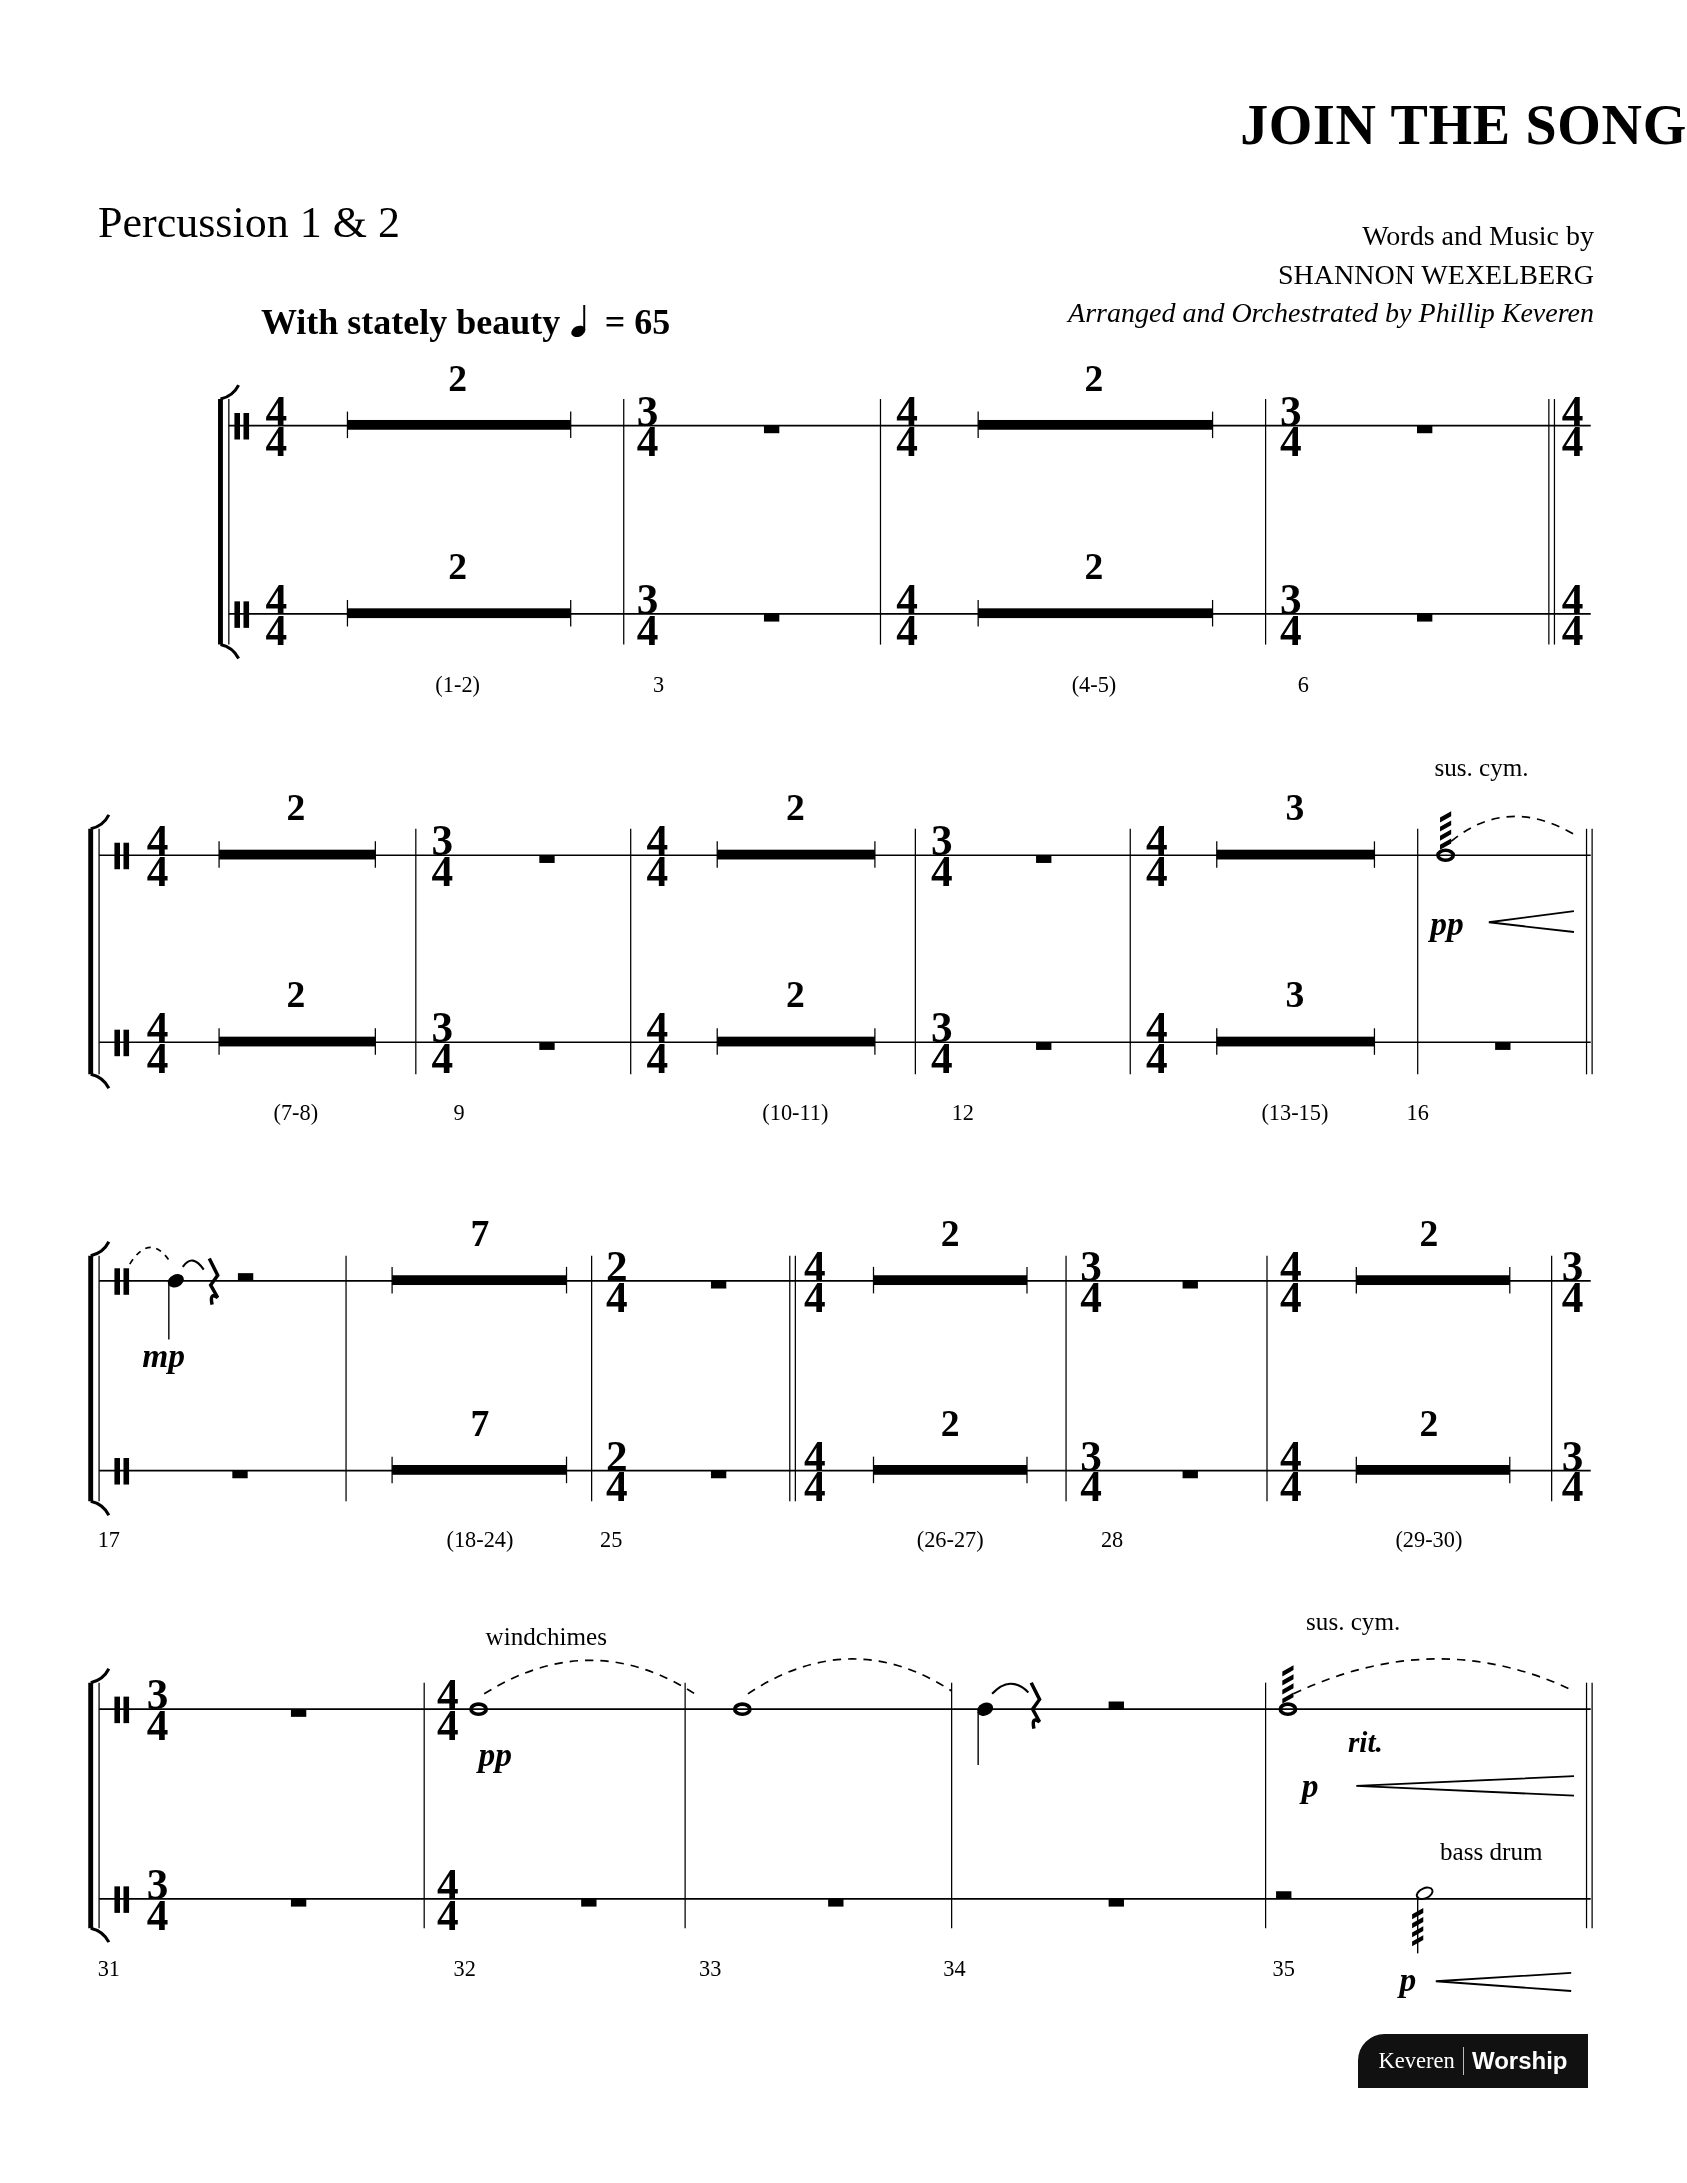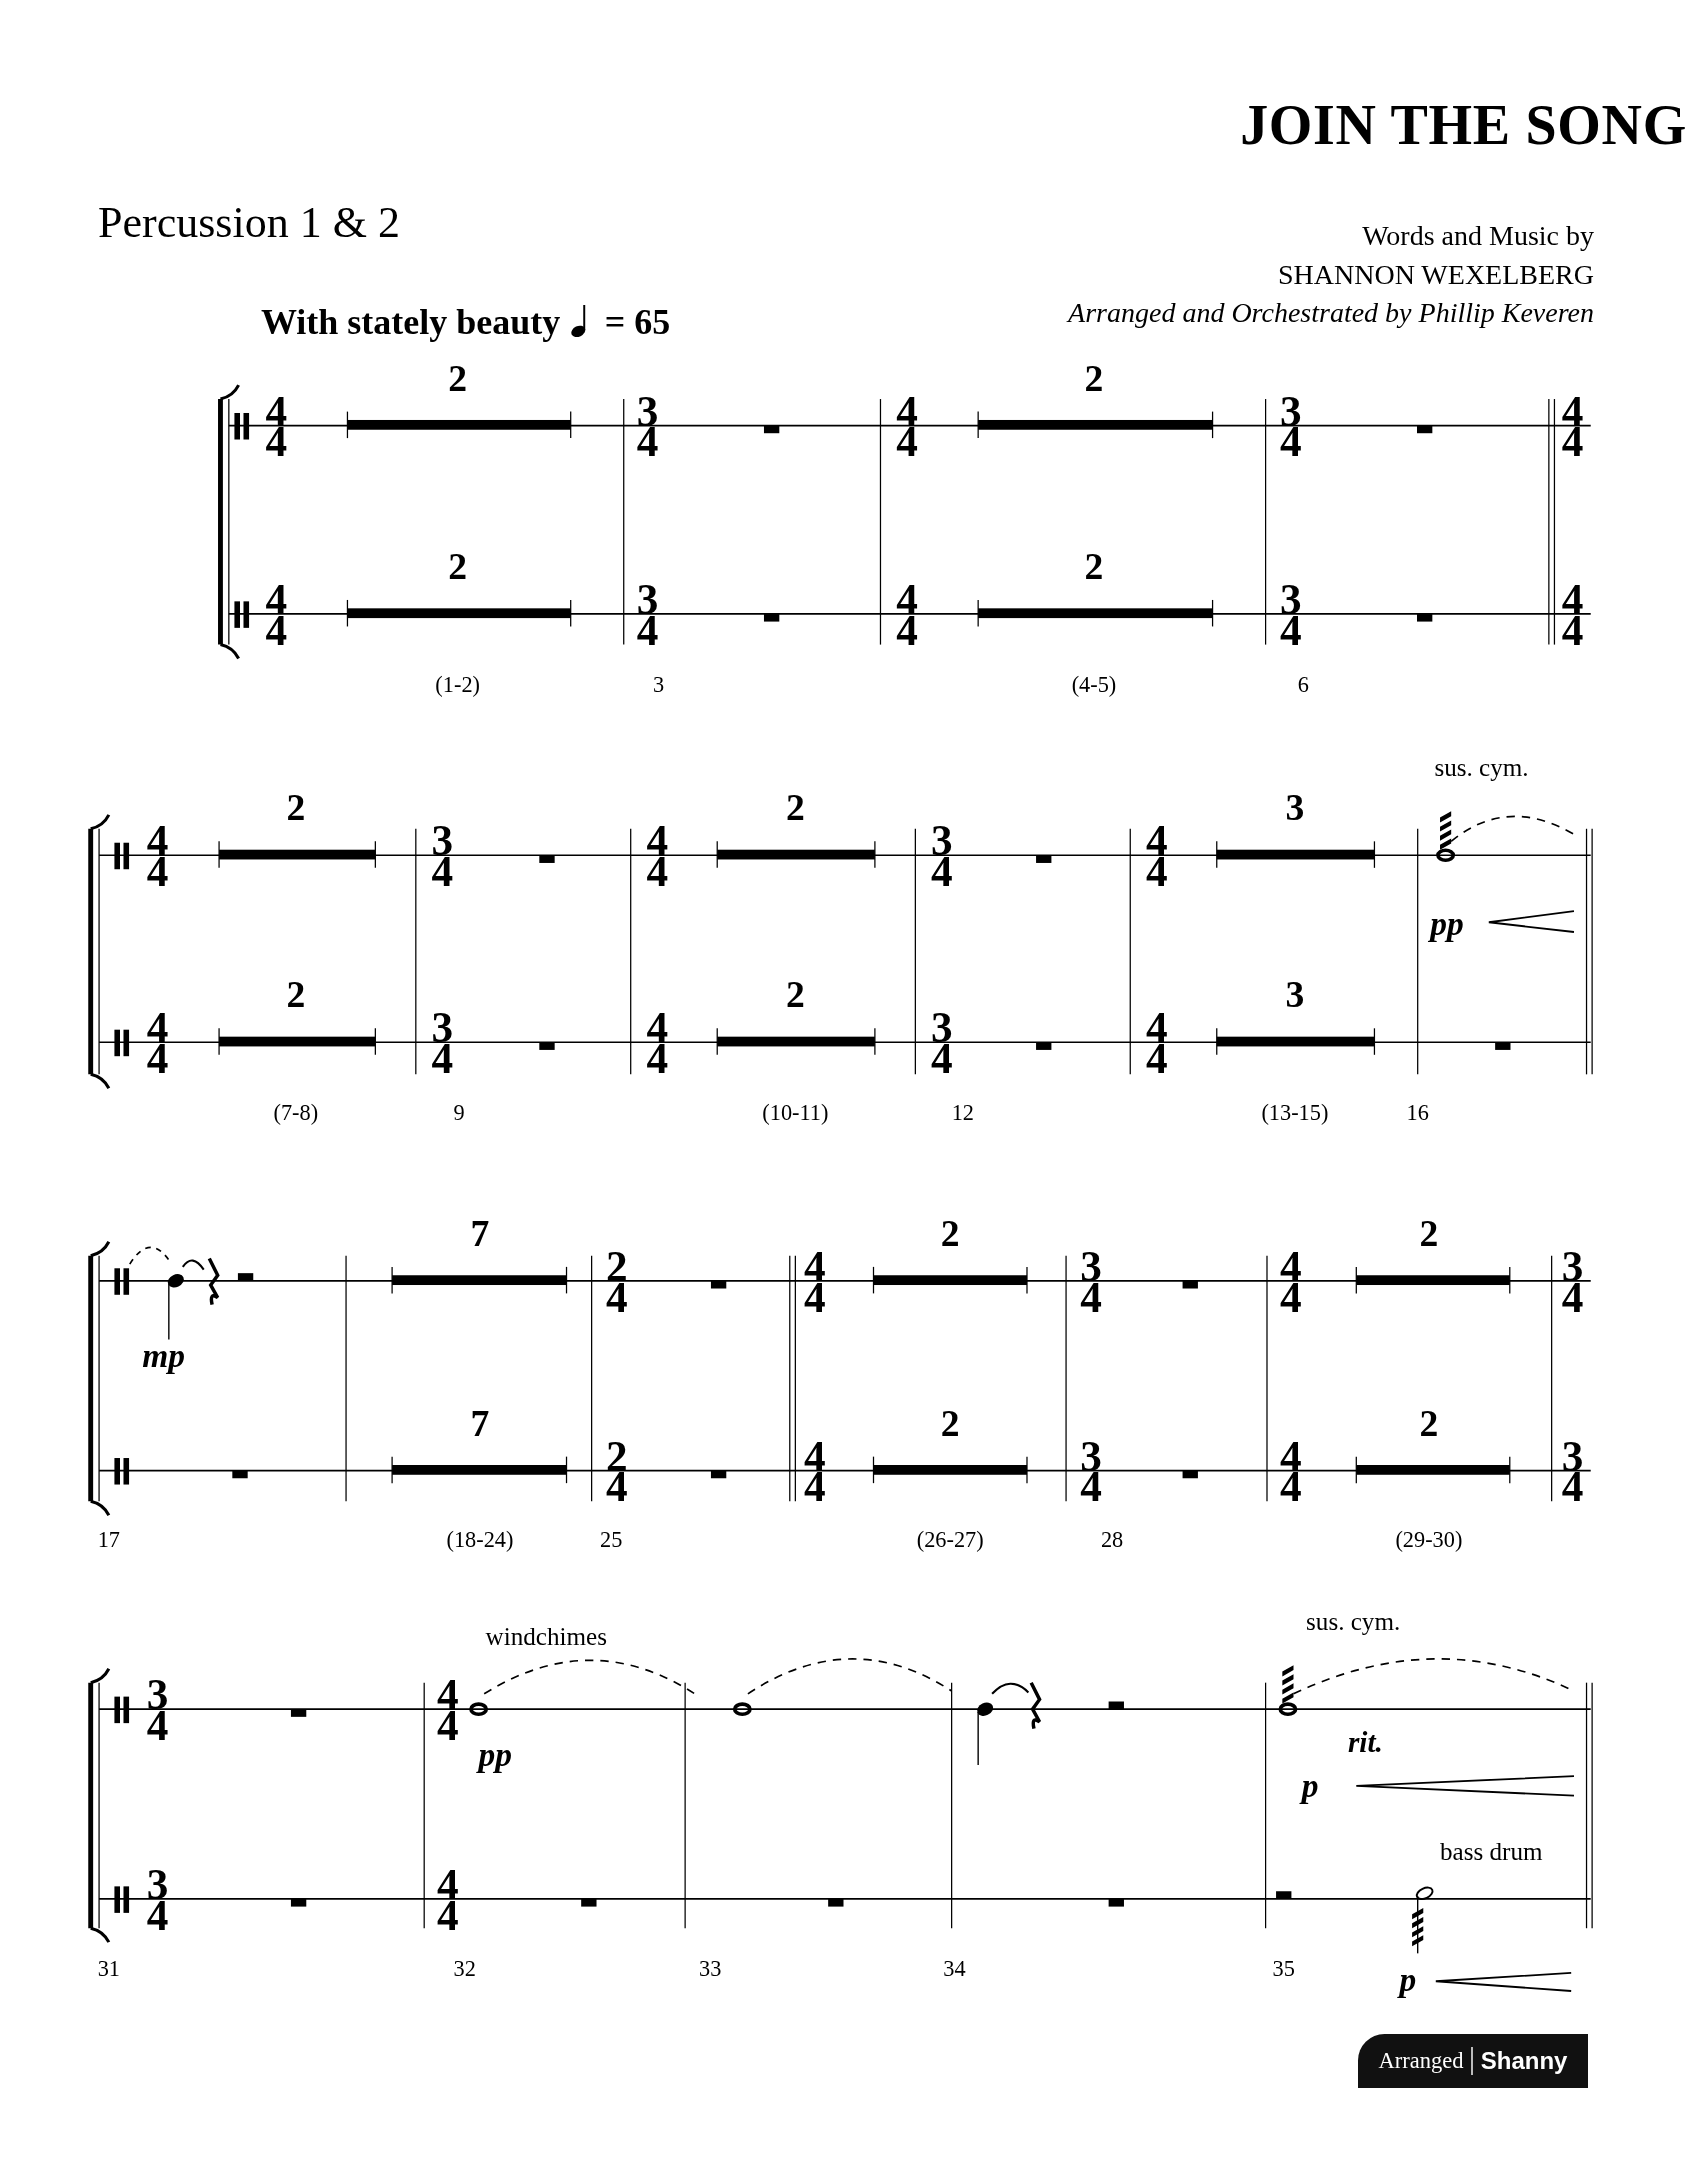--- a/index.html
+++ b/index.html
@@ -542,17 +542,17 @@
   <span class="qn"><svg width="26.5" height="33" viewBox="0 0 40 50" style="vertical-align:-4px">
         <ellipse cx="14" cy="40" rx="11" ry="8" transform="rotate(-25 14 40)" fill="#000"></ellipse>
         <line x1="23" y1="38" x2="23" y2="0" stroke="#000" stroke-width="3"></line>
       </svg></span>
   <span>= 65</span>
 </div>
 
 <div class="abs footer" style="z-index:2">
 </div>
 <div class="abs logo" style="z-index:2">
-  <span class="lw">Arranged</span>
+  <span class="lw">Keveren</span>
   <span class="sep"></span>
-  <span class="ws">Shanny</span>
+  <span class="ws">Worship</span>
 </div>
 
 
 </body></html>

